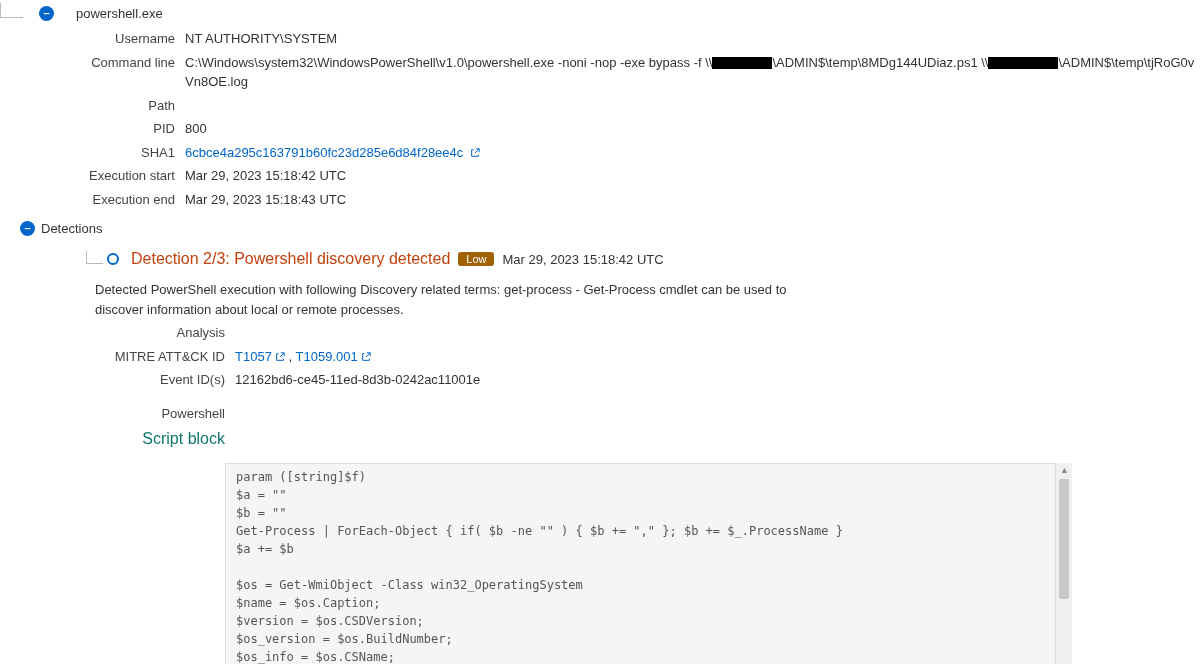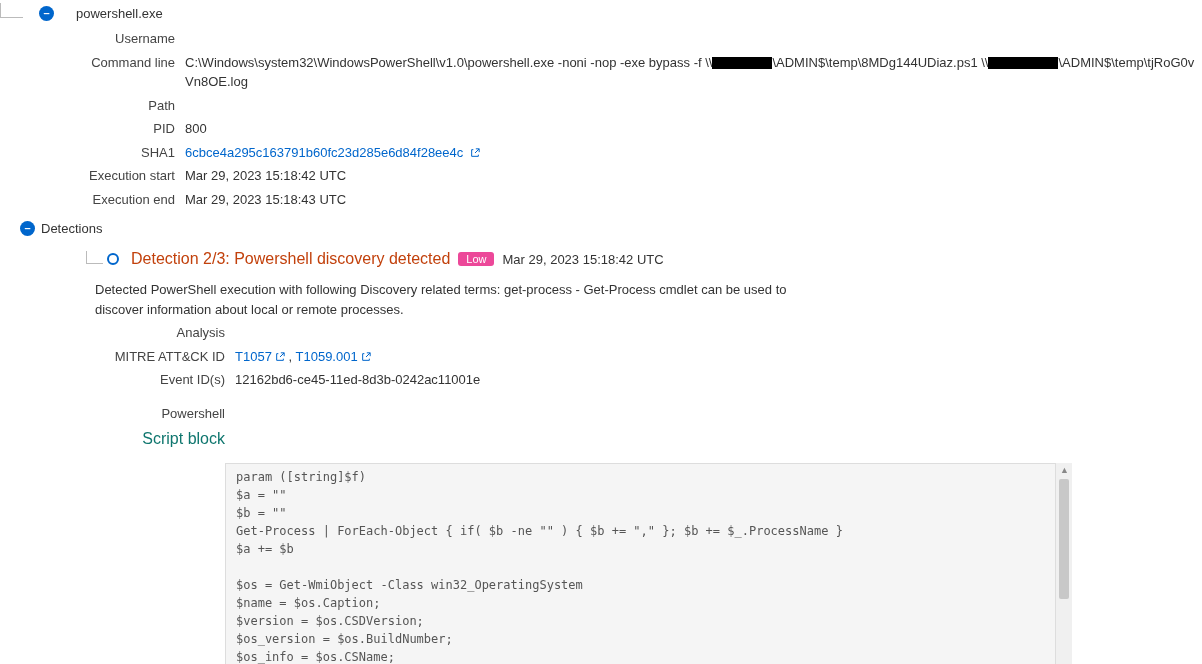--- a/index.html
+++ b/index.html
@@ -99,21 +99,21 @@
   border: 2px solid #0066cc;
   margin-right: 12px;
   flex-shrink: 0;
 }
 .det-title {
   font-size: 16px;
   color: #c2410c;
 }
 .badge {
   display: inline-block;
-  background: #ec4899;
+  background: #a16207;
   color: #fff;
   font-size: 11px;
   padding: 1px 8px;
   border-radius: 3px;
   margin: 0 8px;
 }
 .timestamp {
   color: #333;
 }
 .script-wrap {
@@ -216,20 +216,21 @@
 
 <div class="first-row" style="padding-top:6px;">
   <div class="tree-elbow"></div>
   <div class="collapse-btn minus"></div>
   <div class="node-title">powershell.exe</div>
 </div>
 
 <div class="details-block">
   <div class="kv-row">
       <div class="kv-label">Username</div>
+      <div class="kv-value">NT AUTHORITY\SYSTEM</div>
     </div>
   <div class="kv-row">
       <div class="kv-label">Command line</div>
     <div class="kv-value">
       <span>C:\Windows\system32\WindowsPowerShell\v1.0\powershell.exe -noni -nop -exe bypass -f \\</span><span class="redacted red1"></span><span>\ADMIN$\temp\8MDg144UDiaz.ps1 \\</span><span class="redacted red2"></span><span>\ADMIN$\temp\tjRoG0vVn8OE.log</span>
     </div>
   </div>
   <div class="kv-row">
       <div class="kv-label">Path</div>
     </div>

